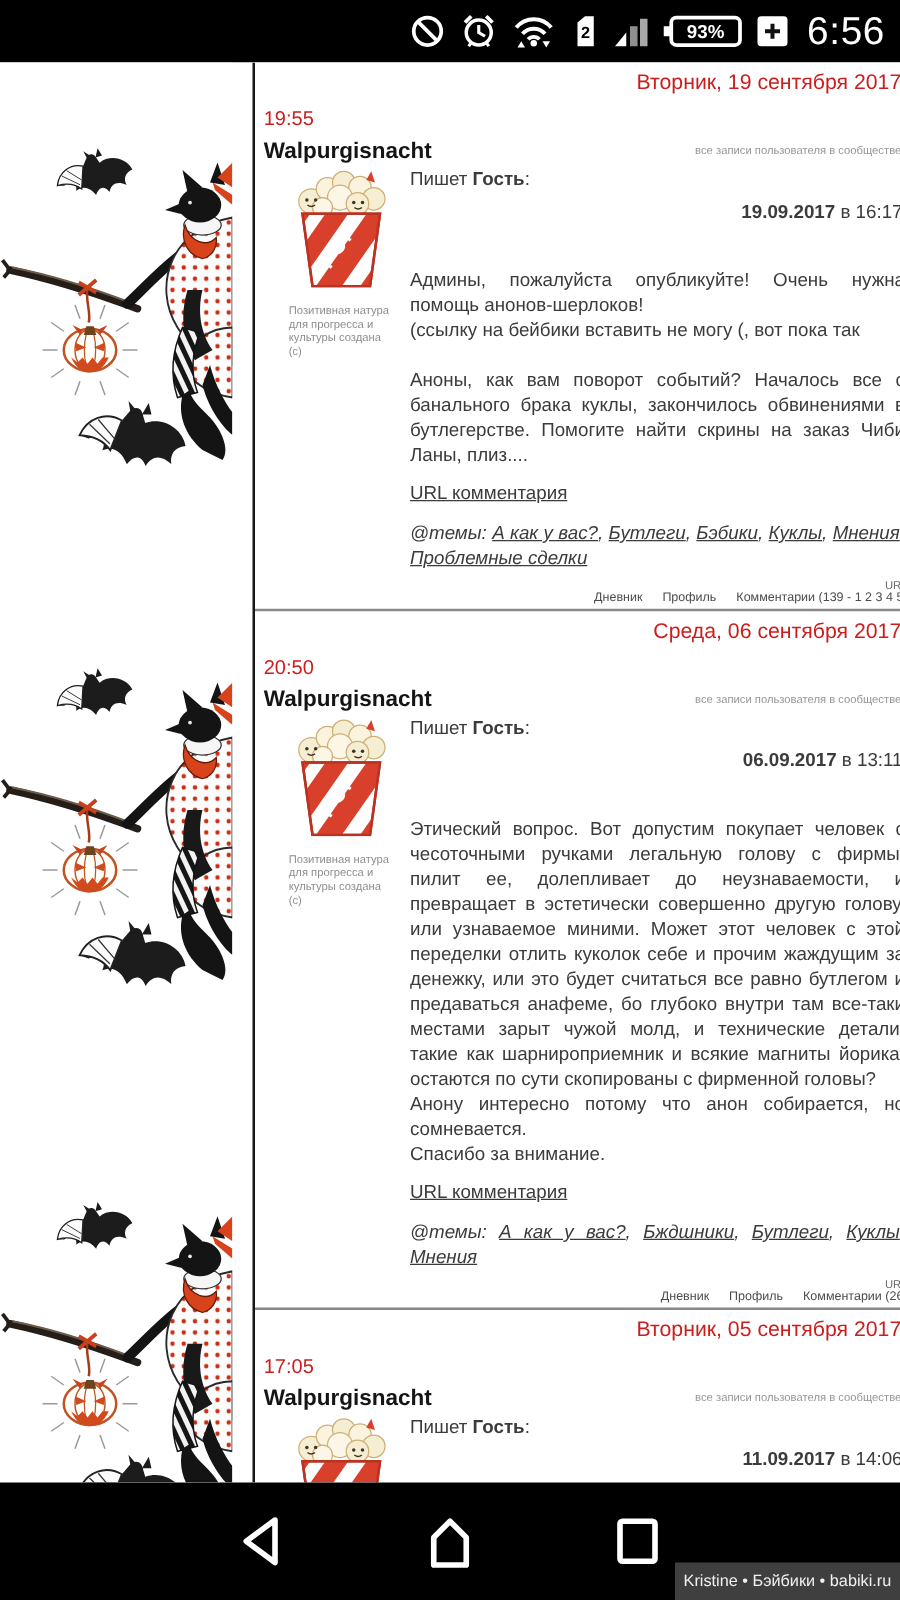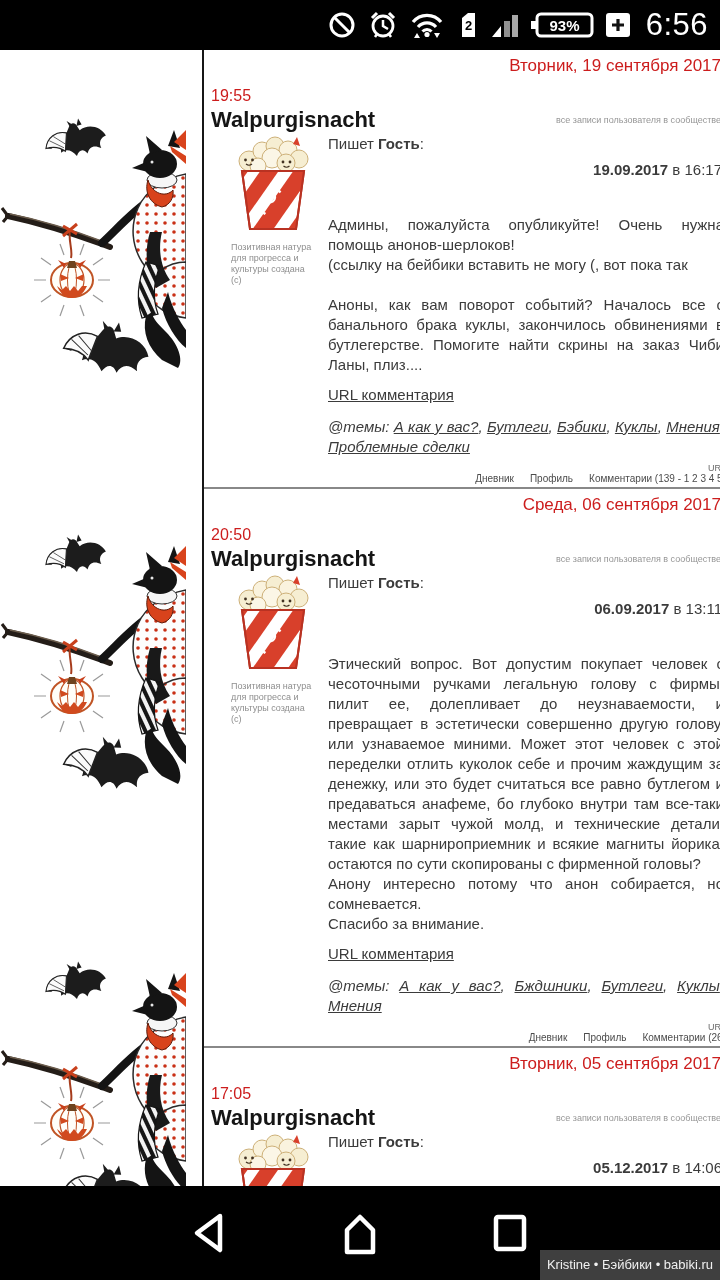--- a/index.html
+++ b/index.html
@@ -18,21 +18,21 @@
   .main{position:absolute;top:50px;left:0;width:720px;height:1136px;background:#fff;overflow:hidden;}
   .side-art{position:absolute;left:0;top:0;width:186px;height:1136px;overflow:hidden;background:#fff;}
   .side-art svg.tile{position:absolute;left:0;}
 
   .content{position:absolute;left:202px;top:0;width:528px;height:1136px;background:#fff;
       border-left:2px solid #161616;border-right:1px solid #9a9a9a;overflow:hidden;}
 
   .date-header{font-size:17px;line-height:21px;padding:5px 8px 0 0;color:var(--red);text-align:right;}
   .entry-time{font-size:16px;line-height:19px;margin:10px 0 0 7px;color:var(--red);}
   .title-row{display:flex;justify-content:space-between;align-items:center;margin:4px 8px 0 7px;line-height:22px;}
-  .title{font-size:22px;font-weight:bold;color:#151515;text-decoration:none;text-align:center;}
+  .title{font-size:18px;font-weight:bold;color:#151515;text-decoration:none;text-align:center;}
   .community{font-size:9px;color:#969696;}
   .entry-body{display:flex;margin-top:3px;padding:0 5px 0 7px;}
   .avatar-col{width:97px;flex:none;margin-left:20px;}
   .avatar-caption{font-size:9px;line-height:11px;color:#8e8e8e;margin-top:8px;padding-right:12px;}
   .msg-col{flex:1;min-width:0;font-size:15px;color:var(--body);}
   .writes{line-height:20px;}
   .msg-date{text-align:right;line-height:20px;margin-top:6px;padding-right:2px;}
   .msg-text{margin-top:35px;line-height:20px;text-align:justify;}
   .msg-text p{margin:0;}
   .msg-text p + p{margin-top:20px;}
@@ -296,21 +296,21 @@
       </div>
       <div class="entry-body">
         <div class="avatar-col">
           <svg width="84" height="96" viewBox="0 0 84 96">
               <use href="#avatar-art"></use>
             </svg>
           
         </div>
         <div class="msg-col">
           <div class="writes"><span>Пишет </span><b>Гость</b><span>:</span></div>
-          <div class="msg-date"><b>05.12.2017</b><span> в 14:06</span></div>
+          <div class="msg-date"><b>11.09.2017</b><span> в 14:06</span></div>
         </div>
       </div>
     </div>
 
   </div>
 </div>
 
 <div class="nav-bar">
   <svg width="44" height="48">
     <path d="M32 7 L9 24 L32 41 Z" fill="none" stroke="#fff" stroke-width="4.5" stroke-linejoin="round"></path>

